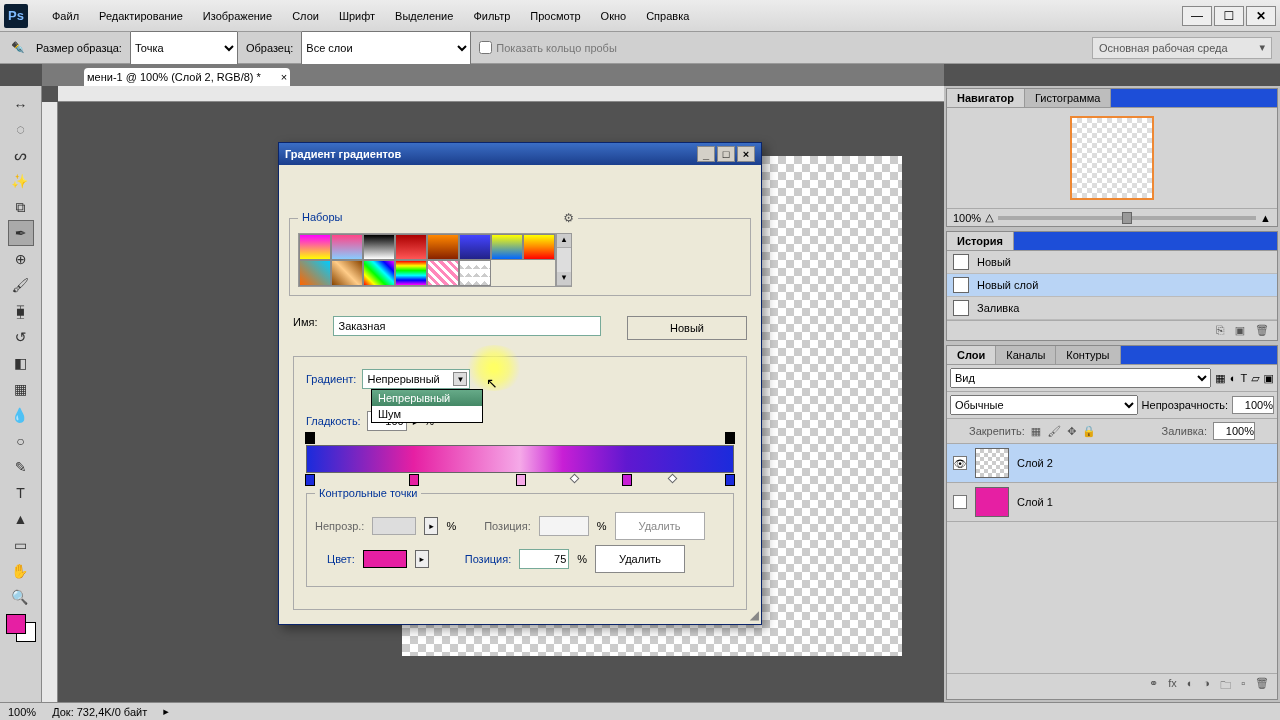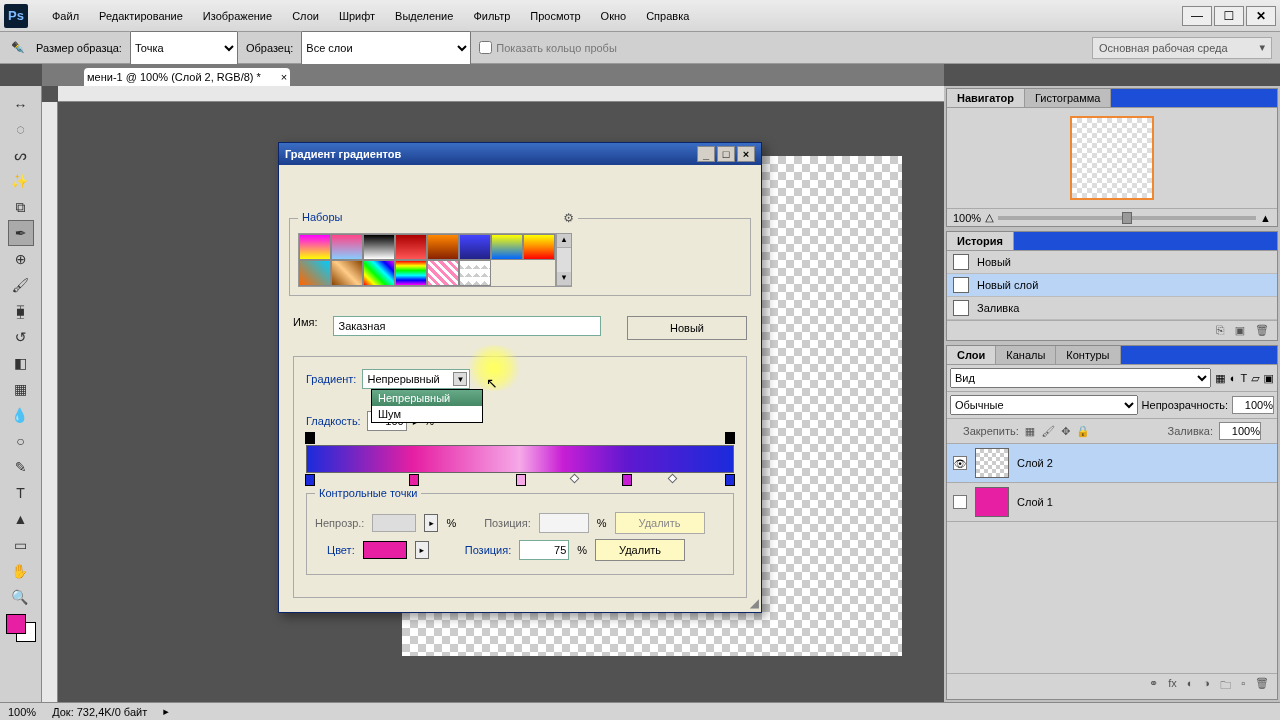--- a/index.html
+++ b/index.html
@@ -68,21 +68,21 @@
 .color-swatch-big { width: 26px; height: 26px; background: #e61fa3; border: 1px solid #000; box-shadow: 3px 3px 0 #c018a0; }
 .spectrum { height: 14px; background: linear-gradient(to right,#f00,#ff0,#0f0,#0ff,#00f,#f0f,#f00); margin-top: 4px; border: 1px solid #666; }
 
 .hist-list { max-height: 86px; overflow: auto; }
 .hist-item { display: flex; align-items: center; gap: 8px; padding: 3px 6px; border-bottom: 1px solid #bbb; }
 .hist-item.sel { background: #b9d4f5; }
 .hist-item .ic { width: 16px; height: 16px; border: 1px solid #666; background: #fff; }
 
 .layers-opts { display: flex; align-items: center; gap: 4px; padding: 3px; border-bottom: 1px solid #aaa; }
 .layers-opts select { flex: 1; height: 20px; }
-.layers-lock { display: flex; align-items: center; gap: 6px; padding: 3px 16px; border-bottom: 1px solid #aaa; font-size: 10px; color: #555;}
+.layers-lock { display: flex; align-items: center; gap: 6px; padding: 3px 22px; border-bottom: 1px solid #aaa; font-size: 10px; color: #555;}
 .layer-list { }
 .layer-item { display: flex; align-items: center; gap: 8px; padding: 4px 6px; border-bottom: 1px solid #aaa; }
 .layer-item.sel { background: #b9d4f5; }
 .layer-item .vis { width: 14px; height: 14px; border: 1px solid #777; background: #fff; display: flex; align-items: center; justify-content: center; font-size: 10px; }
 .layer-item .thumb { width: 34px; height: 30px; border: 1px solid #666; background: #fff; background-image: linear-gradient(45deg,#ccc 25%,transparent 25%),linear-gradient(-45deg,#ccc 25%,transparent 25%),linear-gradient(45deg,transparent 75%,#ccc 75%),linear-gradient(-45deg,transparent 75%,#ccc 75%); background-size: 8px 8px; background-position: 0 0,0 4px,4px -4px,-4px 0;}
 .layer-item .thumb.pink { background: #e61fa3; }
 .panel-foot { display: flex; justify-content: flex-end; gap: 10px; padding: 3px 8px; border-top: 1px solid #aaa; color: #555; font-size: 12px; }
 
 
 .status { position: absolute; bottom: 0; left: 0; right: 0; height: 18px; background: #d4d4d4; border-top: 1px solid #888; display: flex; align-items: center; padding: 0 8px; gap: 16px; font-size: 10px; }
@@ -136,21 +136,21 @@
 .gstop.c5 { background: #1b2bdc; right: -2px; }
 .gstop.o1 { left: -2px; }
 .gstop.o2 { right: -2px; }
 .gdiamond { position: absolute; width: 7px; height: 7px; border: 1px solid #666; transform: rotate(45deg); bottom: -10px; background: #fff; }
 
 .cp-row { display: flex; align-items: center; gap: 8px; margin: 5px 0; }
 .cp-row label { color: #666; }
 .cp-row.active label { color: #003399; }
 .cp-row input { width: 50px; height: 20px; border: 1px solid #aaa; background: #f4f4f4; text-align: right; padding-right: 2px; }
 .cp-row.active input { background: #fff; border: 1px solid #7a9; }
-.cp-row button { width: 90px; height: 22px; border: 1px solid #aaa; background: #fef9c3; color: #888; }
+.cp-row button { width: 90px; height: 28px; border: 1px solid #aaa; background: #ffffff; color: #888; }
 .cp-row.active button { color: #000; border-color: #888; }
 .cp-row .color-chip { width: 44px; height: 18px; border: 1px solid #000; background: #e61fa3; }
 .cp-row .color-chip.dis { background: #ddd; border-color: #aaa; }
 .cp-row .play { width: 14px; height: 18px; border: 1px solid #666; background: #eee; display: flex; align-items: center; justify-content: center; font-size: 9px; }
 
 .cursor-arrow { position: absolute; z-index: 50; font-size: 14px; color: #000; pointer-events: none;}
 
 .resize-grip { position: absolute; right: 2px; bottom: 2px; color: #888; font-size: 12px;}
 
 

